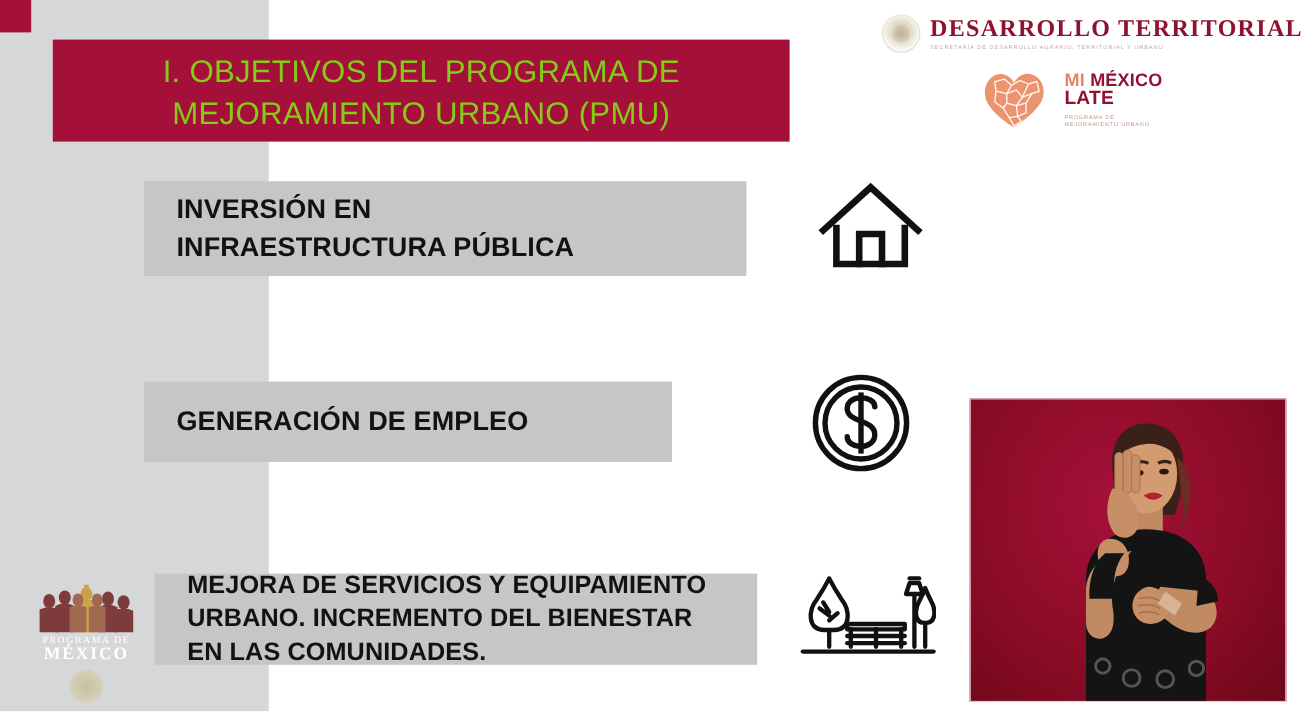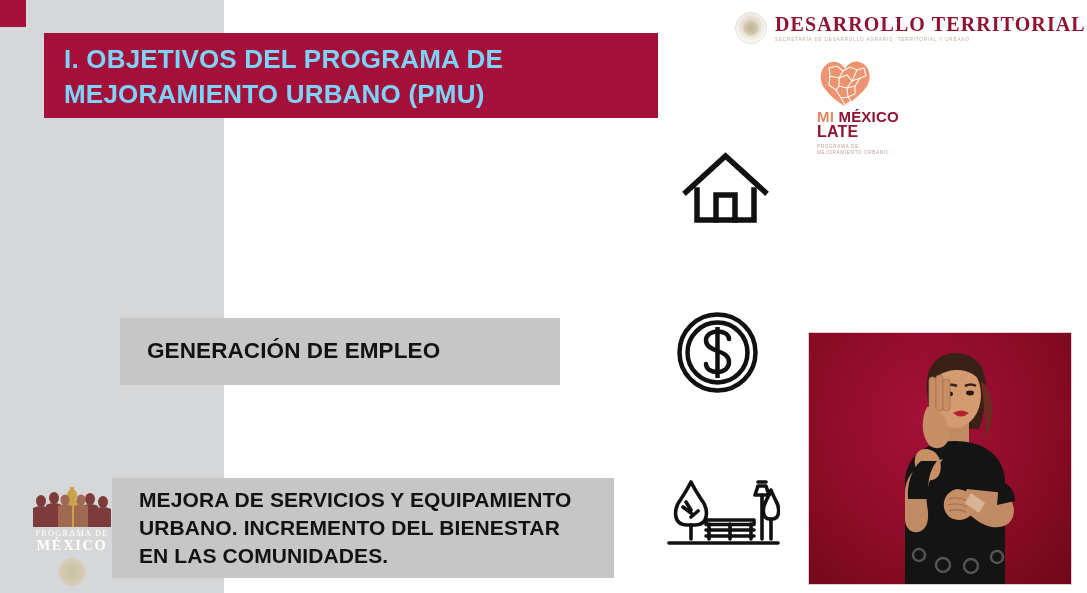--- a/index.html
+++ b/index.html
@@ -41,27 +41,28 @@
     position: absolute;
     left: 44px;
     top: 33px;
     width: 614px;
     height: 85px;
     background: #a5103a;
     box-sizing: border-box;
     padding: 9px 20px 0 20px;
   }
   .header-title {
-    color: #7dd3fc;
+    color: #84cc16;
     font-size: 26px;
-    font-weight: bold;
+    font-weight: normal;
     line-height: 1.33;
     letter-spacing: 0.2px;
     text-transform: uppercase;
     white-space: pre-line;
+    text-align: center;
   }
 
   
   .logo-stack {
     position: absolute;
     left: 735px;
     top: 12px;
     width: 300px;
     height: 105px;
   }
@@ -105,25 +106,24 @@
   .sedatu-sub {
     font-size: 4.6px;
     letter-spacing: 0.85px;
     color: #c9a79c;
     margin-top: 4px;
     white-space: nowrap;
   }
 
   .mml-row {
     display: flex;
-    align-items: flex-start;
-    gap: 1px;
+    align-items: flex-end;
+    gap: 14px;
     margin-top: 12px;
     margin-left: 82px;
-    flex-direction: column;
   }
   .mml-map { width: 56px; height: 52px; flex: none; }
   .mml-text { line-height: 1.02; }
   .mml-l1 { font-size: 15px; font-weight: bold; letter-spacing: .2px; }
   .mml-mi { color: #e08a63; }
   .mml-mexico { color: #8f1230; }
   .mml-l2 { font-size: 16px; font-weight: bold; color: #8f1230; letter-spacing: .2px; }
   .mml-l3 {
     font-size: 4.6px;
     letter-spacing: .7px;
@@ -144,21 +144,21 @@
     color: #121212;
     font-size: 22.5px;
     font-weight: bold;
     line-height: 1.34;
     letter-spacing: .1px;
     text-transform: uppercase;
     white-space: pre-line;
   }
   .box-1 { left: 120px; top: 151px; width: 502px; height: 79px; }
   .box-2 { left: 120px; top: 318px; width: 440px; height: 67px; }
-  .box-3 { left: 112px; top: 478px; width: 502px; height: 100px; }
+  .box-3 { left: 129px; top: 478px; width: 502px; height: 76px; }
   .box-3 .label { font-size: 21px; }
 
   .icon-cell { position: absolute; }
   .icon-1 { left: 678px; top: 148px; width: 95px; height: 85px; }
   .icon-2 { left: 675px; top: 310px; width: 85px; height: 85px; }
   .icon-3 { left: 665px; top: 477px; width: 115px; height: 82px; }
 
   
   .gob-logo {
     position: absolute;
@@ -254,20 +254,24 @@
         <div class="mml-l1">
           <span class="mml-mi">MI </span><span class="mml-mexico">MÉXICO</span>
         </div>
         <div class="mml-l2">LATE</div>
         <div class="mml-l3">PROGRAMA DE
 MEJORAMIENTO URBANO</div>
       </div>
     </div>
   </div>
 
+  <div class="gray-box box-1">
+    <div class="label">INVERSIÓN EN
+INFRAESTRUCTURA PÚBLICA</div>
+  </div>
   <div class="icon-cell icon-1">
     <svg width="95" height="85" viewBox="0 0 95 85">
       <g fill="none" stroke="#111111" stroke-width="5.5" stroke-linecap="square" stroke-linejoin="miter">
         <polyline points="8,44 47.5,8 87,44"></polyline>
         <polyline points="19,42 19,72 76,72 76,42"></polyline>
         <polyline points="38,72 38,47 57,47 57,72"></polyline>
       </g>
     </svg>
   </div>
 

